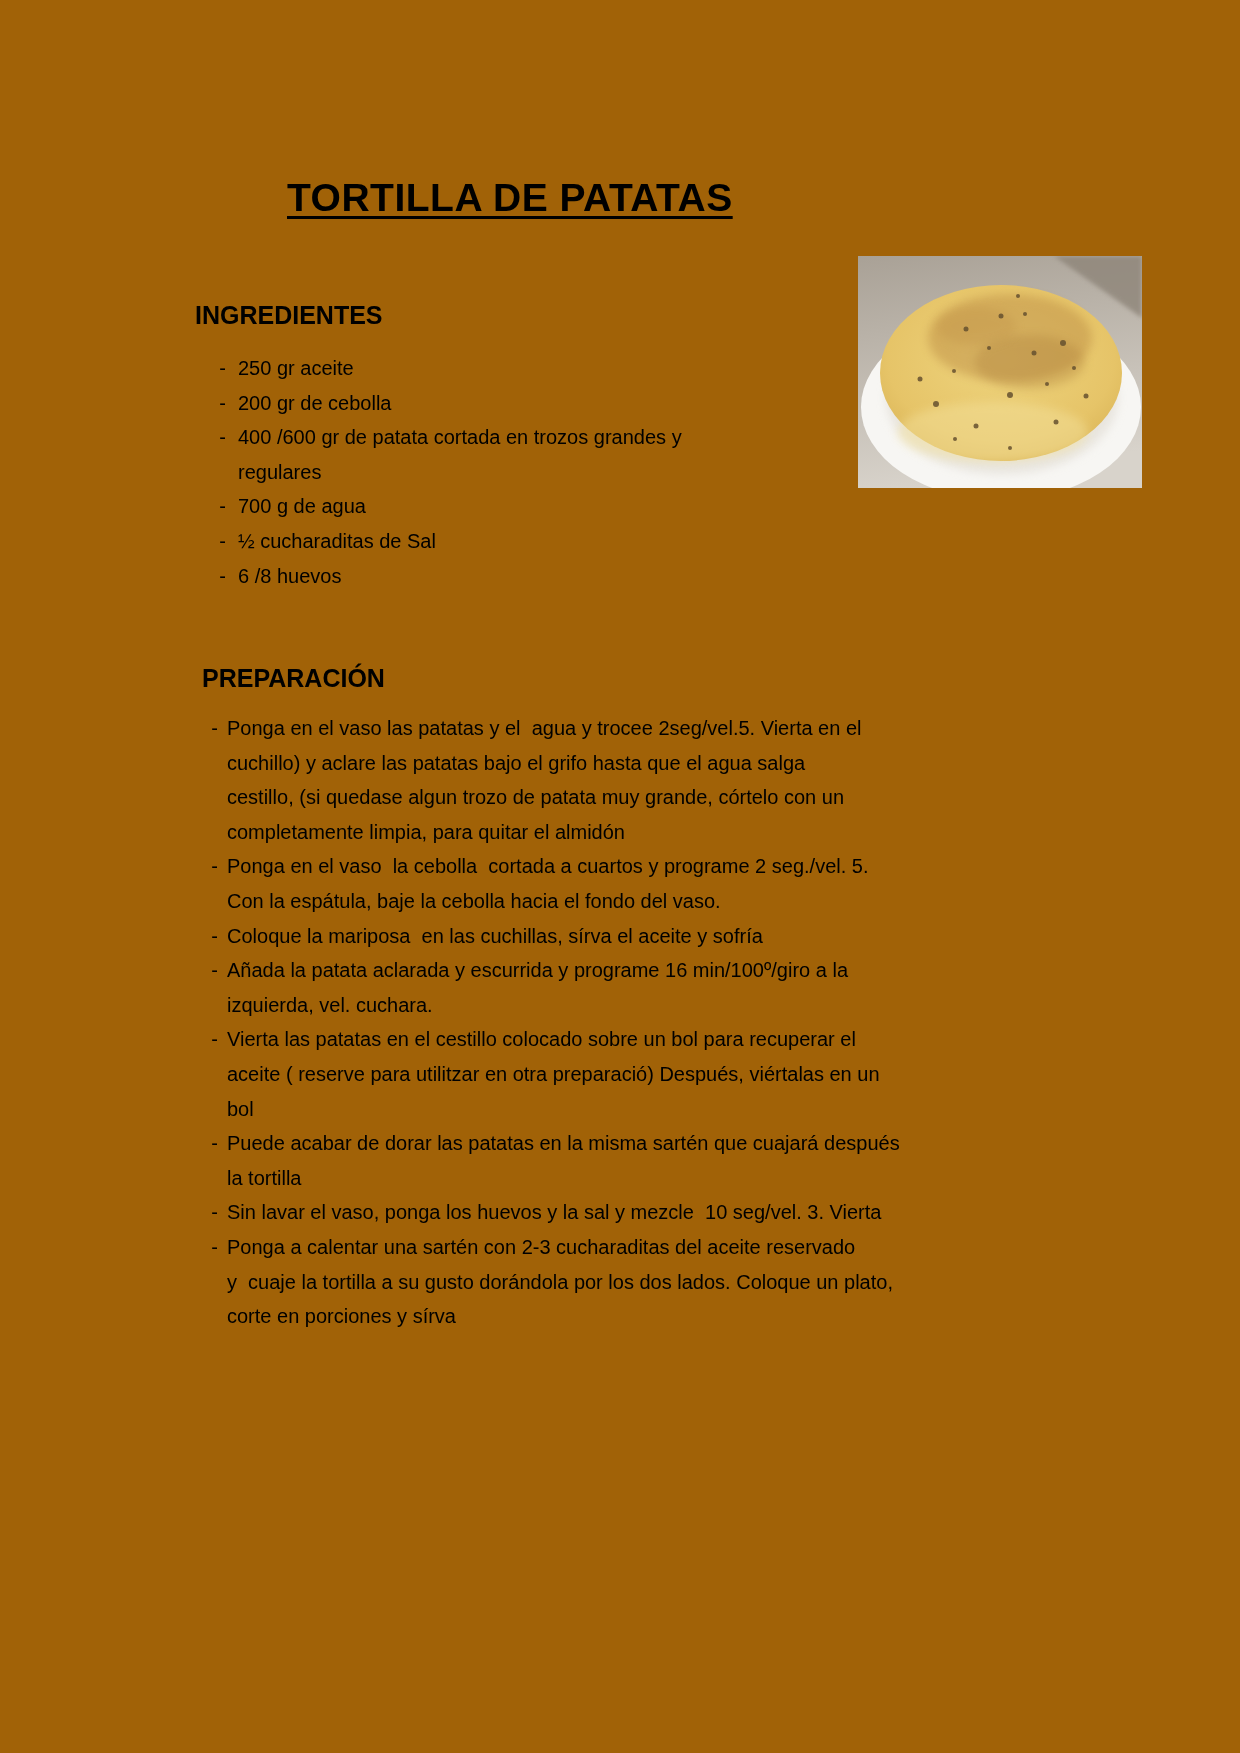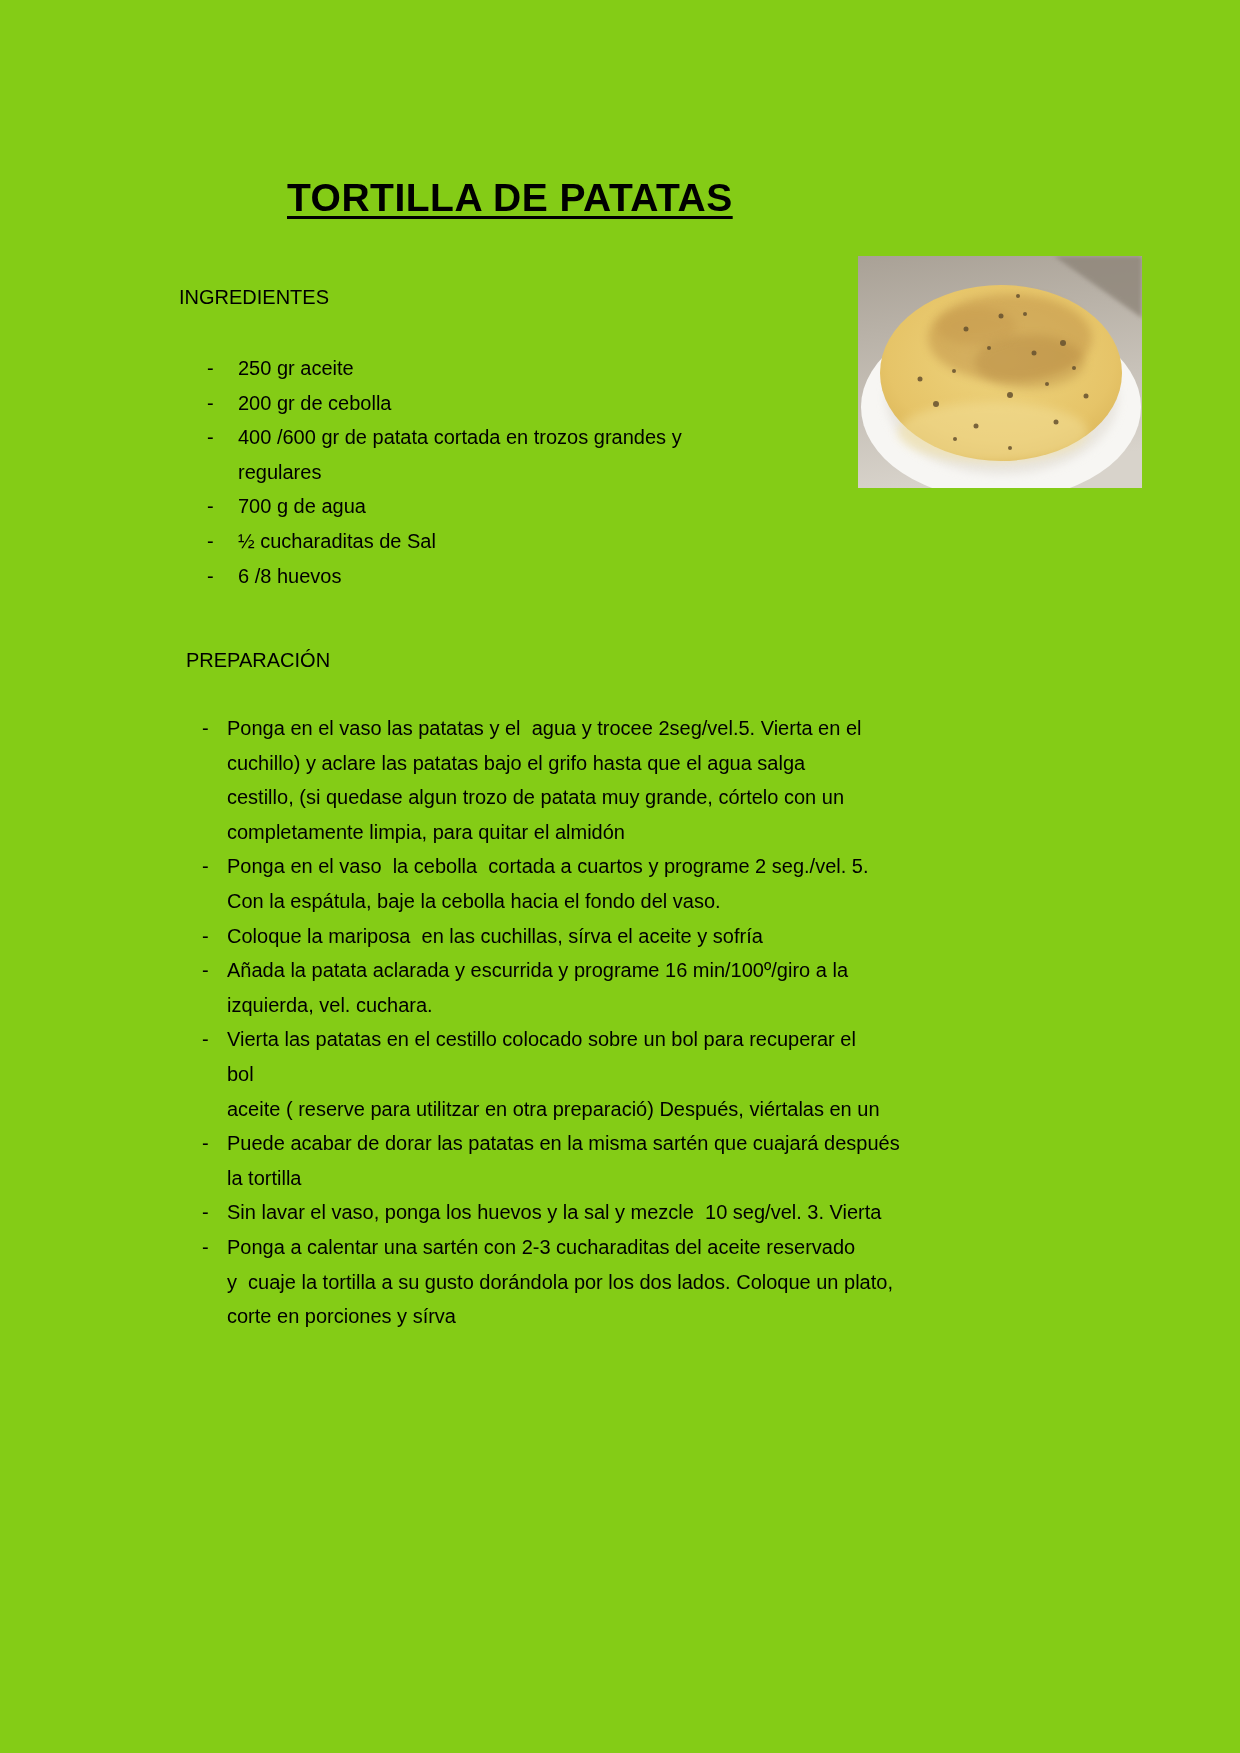--- a/index.html
+++ b/index.html
@@ -1,43 +1,44 @@
 <!DOCTYPE html>
 <html><head>
 <meta charset="utf-8">
 <style>
   html,body{margin:0;padding:0;background:#ffffff;}
   .page{
     position:relative;
     width:1240px;
     height:1753px;
-    background:#84cc16;
+    background:#a16207;
     color:#000000;
     font-family:"Liberation Sans",sans-serif;
     overflow:hidden;
+    text-align:center;
   }
   .title{
     position:absolute;
     left:287px;
     top:178px;
     margin:0;
     font-size:39px;
     font-weight:bold;
     line-height:1;
     letter-spacing:0.5px;
     text-decoration:underline;
     text-decoration-thickness:3px;
     text-underline-offset:5px;
     white-space:pre;
   }
   .heading{
     position:absolute;
-    margin:0;
-    font-size:20px;
-    font-weight:400;
+    margin:16px;
+    font-size:25px;
+    font-weight:700;
     line-height:1;
     white-space:pre;
   }
   .h-ing{left:179px;top:287px;}
   .h-prep{left:186px;top:650px;}
   .list{
     position:absolute;
     font-size:20px;
     line-height:34.6px;
   }
@@ -209,26 +210,26 @@
           <span class="tx"><b>izquierda, vel. cuchara.</b></span>
         </div>
       </div>
       <div class="item">
         <div class="ln">
           <span class="mk">-</span>
           <span class="tx"><span>Vierta las patatas en el cestillo colocado sobre un bol para recuperar el</span></span>
         </div>
         <div class="ln">
           <span class="mk"></span>
+          <span class="tx"><span>aceite ( reserve para utilitzar en otra preparació) Después, viértalas en un</span></span>
+        </div>
+        <div class="ln">
+          <span class="mk"></span>
           <span class="tx"><span>bol</span></span>
         </div>
-        <div class="ln">
-          <span class="mk"></span>
-          <span class="tx"><span>aceite ( reserve para utilitzar en otra preparació) Después, viértalas en un</span></span>
-        </div>
       </div>
       <div class="item">
         <div class="ln">
           <span class="mk">-</span>
           <span class="tx"><span>Puede acabar de dorar las patatas en la misma sartén que cuajará después</span></span>
         </div>
         <div class="ln">
           <span class="mk"></span>
           <span class="tx"><span>la tortilla</span></span>
         </div>

